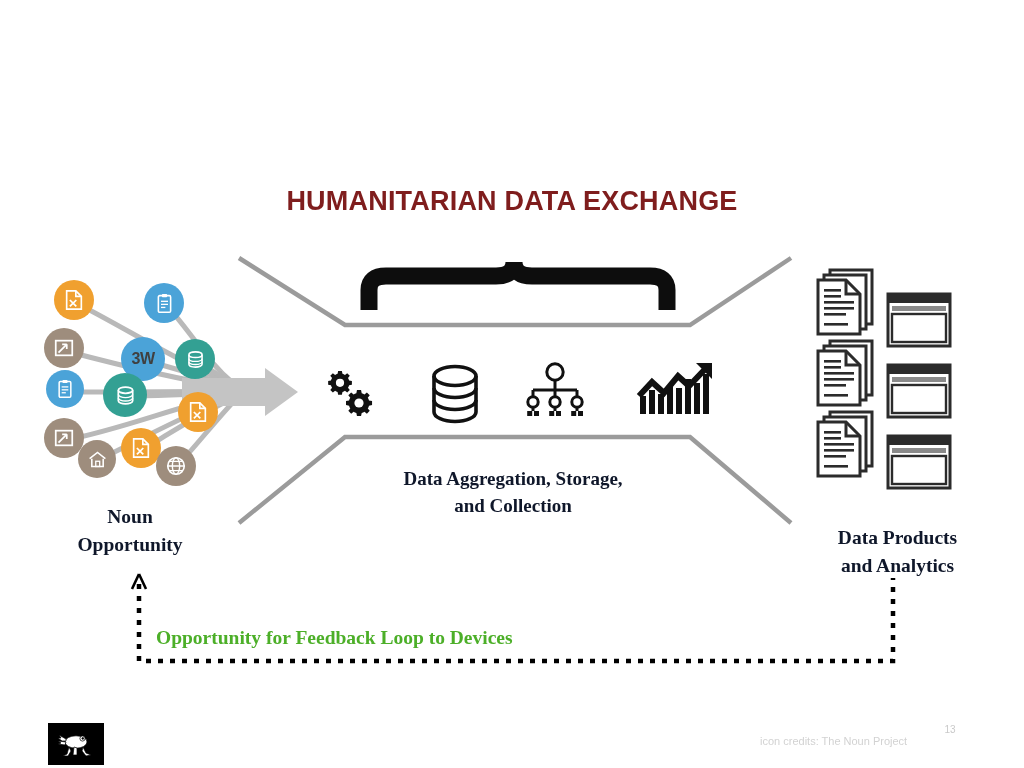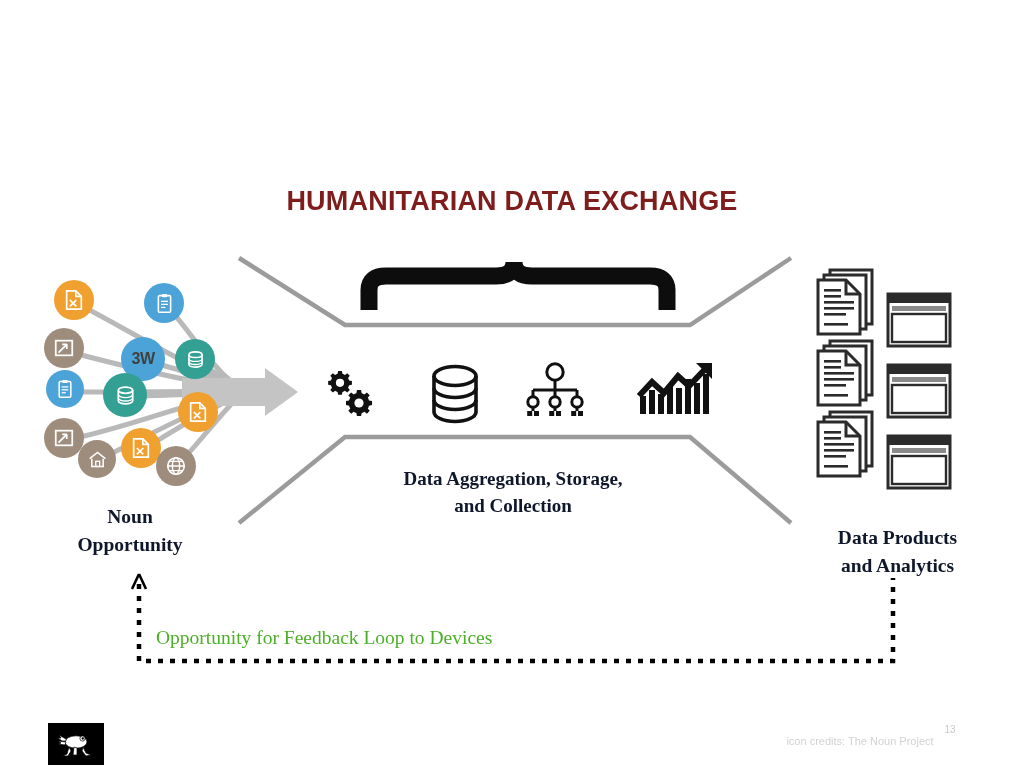--- a/index.html
+++ b/index.html
@@ -66,41 +66,41 @@
   }
   #label-collection { left: 40px;  top: 503px; width: 180px; }
   #label-center     { left: 352px; top: 466px; width: 322px; font-size: 19px; }
   #label-products   { left: 790px; top: 503px; width: 215px; margin-top: 21px; }
 
   
   #feedback-text {
     position: absolute;
     left: 156px; top: 627px;
     font-family: "Liberation Serif", serif;
-    font-weight: normal;
+    font-weight: bold;
     font-size: 19.5px;
     color: #4caf28;
     white-space: nowrap;
   }
 
   
   #logo {
     position: absolute;
     left: 48px; top: 723px;
     width: 56px; height: 42px;
     background: #000000;
     display: flex;
     align-items: center;
     justify-content: center;
   }
   #credits {
     position: absolute;
     left: 760px; top: 735px;
     width: 200px;
-    text-align: center;
+    text-align: left;
     font-family: "Liberation Sans", sans-serif;
     font-size: 11px;
     color: #d2d2d2;
     white-space: nowrap;
   }
   #page-number {
     position: absolute;
     left: 930px; top: 724px;
     width: 40px;
     text-align: center;

